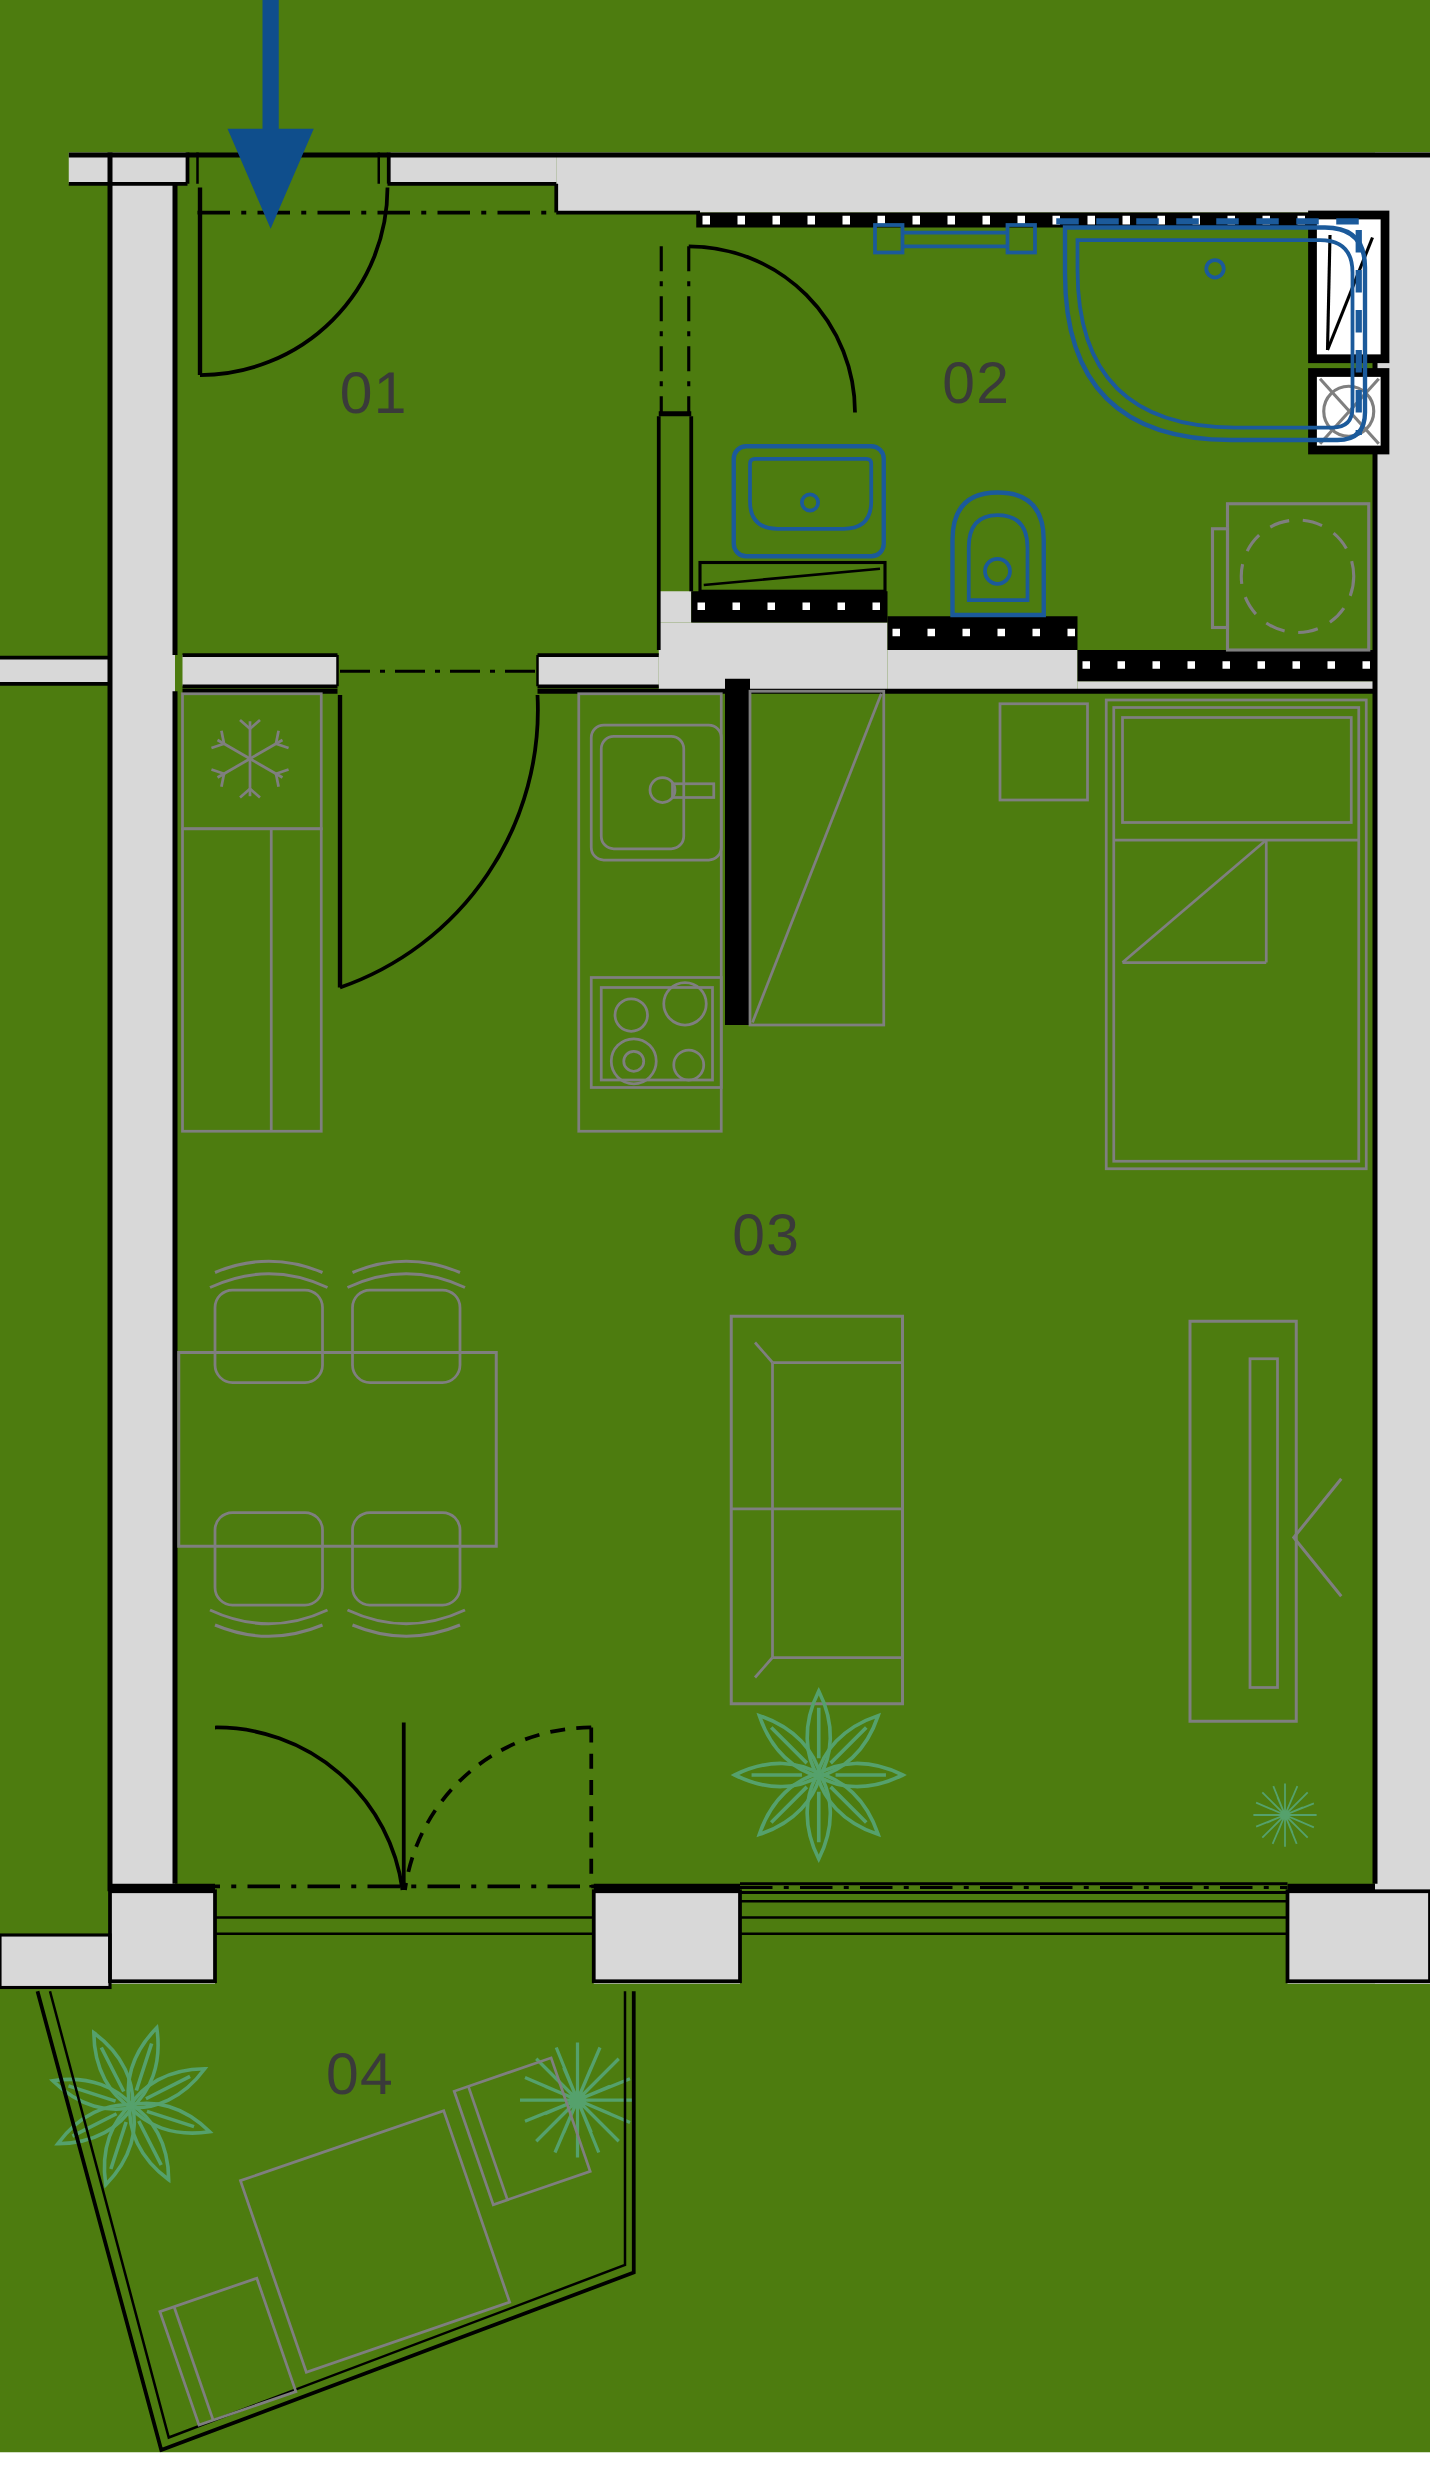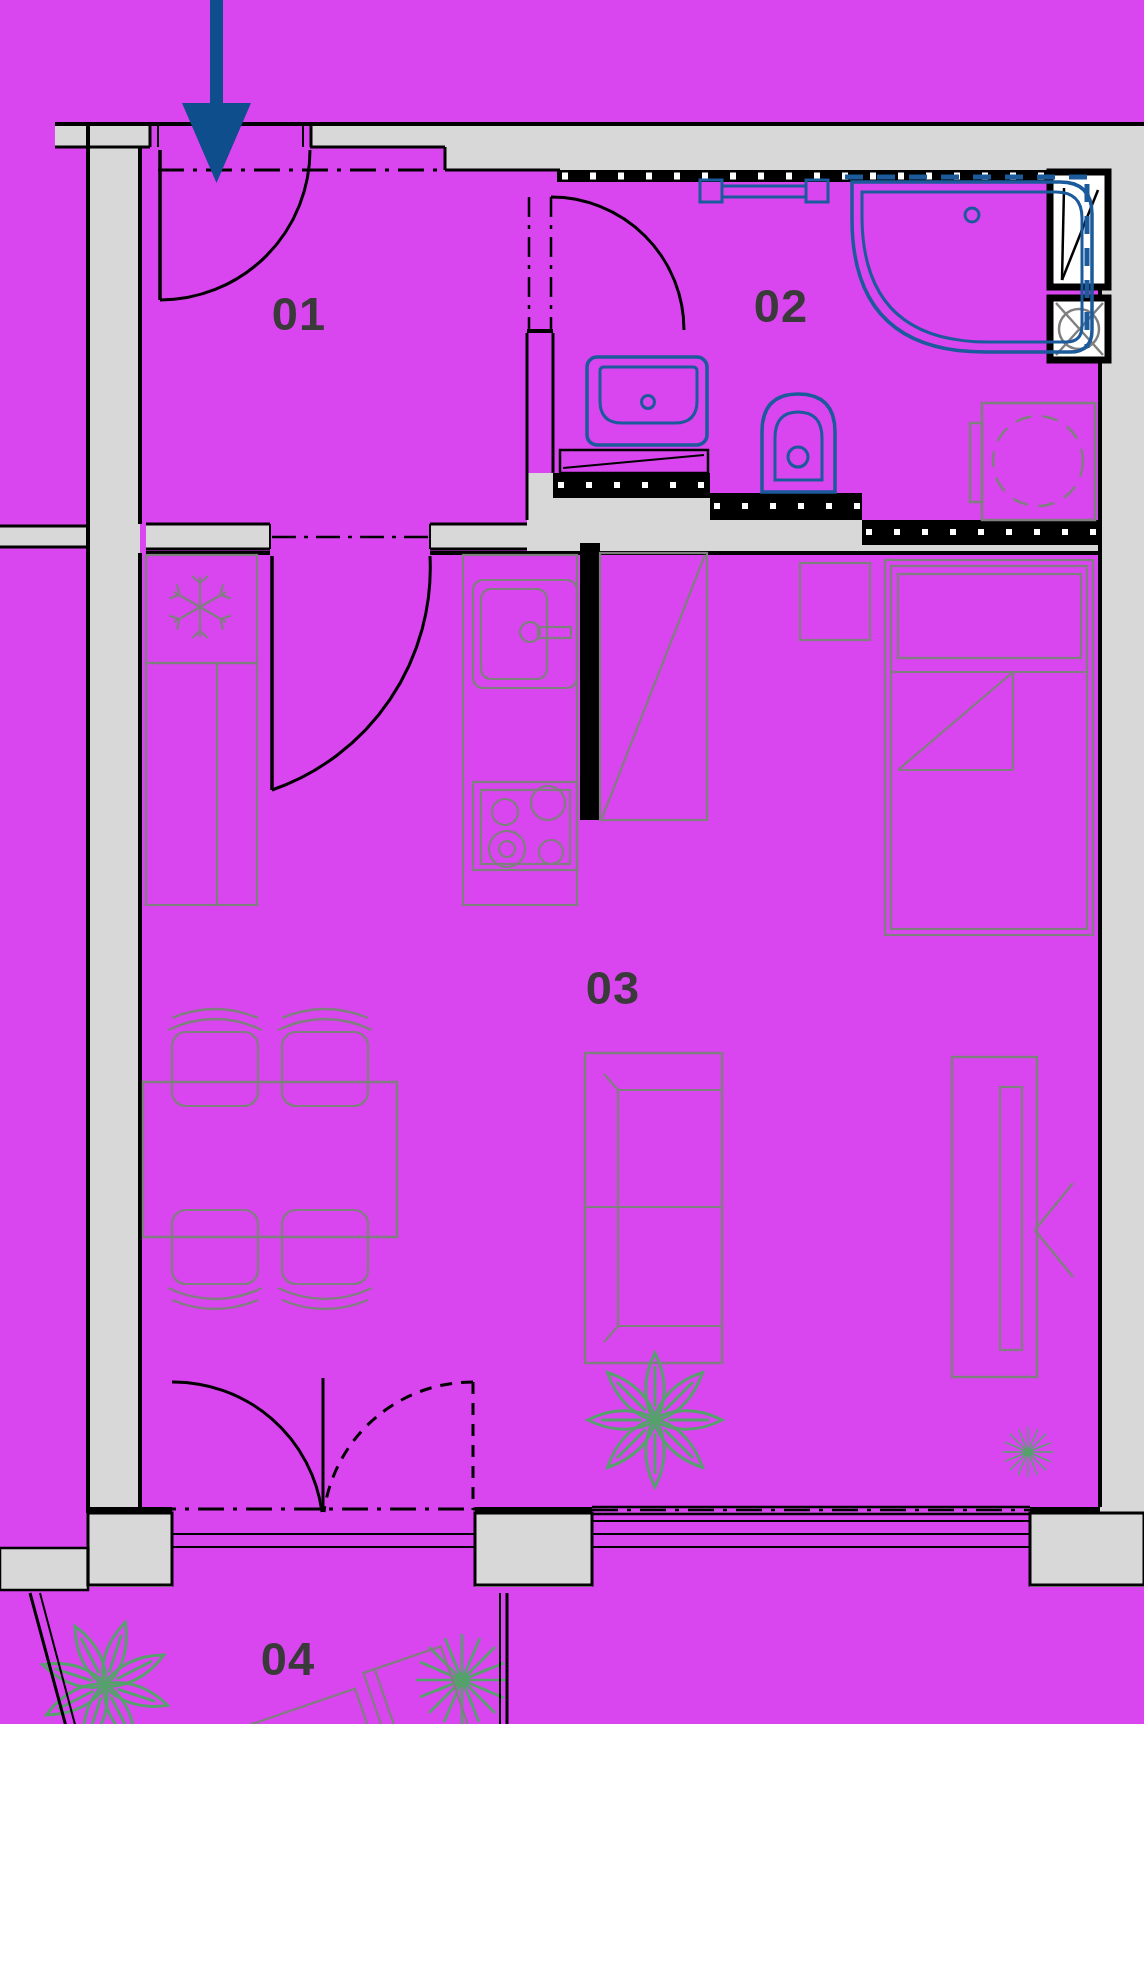--- a/index.html
+++ b/index.html
@@ -1,17 +1,17 @@
 <!DOCTYPE html>
 <html style="--background: #ffffff; --wall_fill: #d8d8d8; --wall_line: #000000; --furniture_line: #7f7f7f; --sanitary_line: #1b5a9b; --plant_line: #55a16c; --arrow_fill: #0f4e8c; --label_text: #3a3a3a;"><head>
 <meta charset="utf-8">
 <style>
   html,body{margin:0;padding:0;background:#ffffff;}
-  .plan{position:relative;width:1144px;height:1724px;background:#d946ef;overflow:hidden;
-        font-family:"Liberation Sans",sans-serif;font-weight:bold;}
+  .plan{position:relative;width:1144px;height:1962px;background:#4d7c0f;overflow:hidden;
+        font-family:"Liberation Sans",sans-serif;}
   svg{display:block}
   .wf{fill:var(--wall_fill);stroke:none}
   .wl{stroke:var(--wall_line);fill:none}
   .blk{fill:var(--wall_line);stroke:none}
   .whd{stroke:#ffffff;fill:none}
   .furn{stroke:var(--furniture_line);fill:none}
   .san{stroke:var(--sanitary_line);fill:none}
   .plant{stroke:var(--plant_line);fill:none}
   .lbl{fill:var(--label_text);font-family:"Liberation Sans",sans-serif;
        font-size:47px;letter-spacing:1px;}

